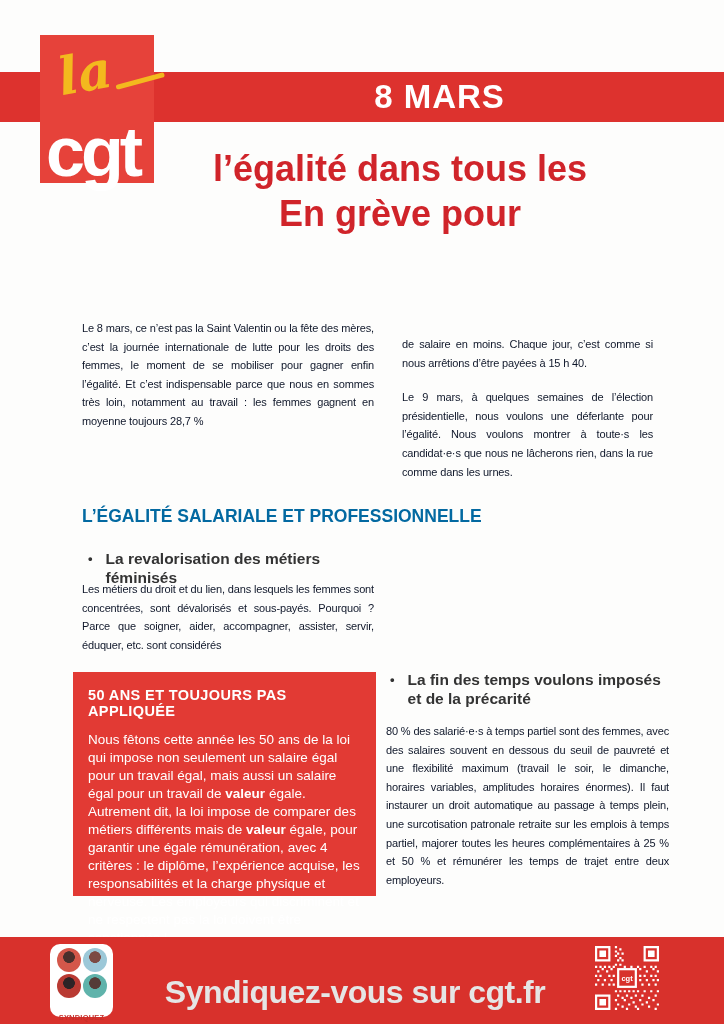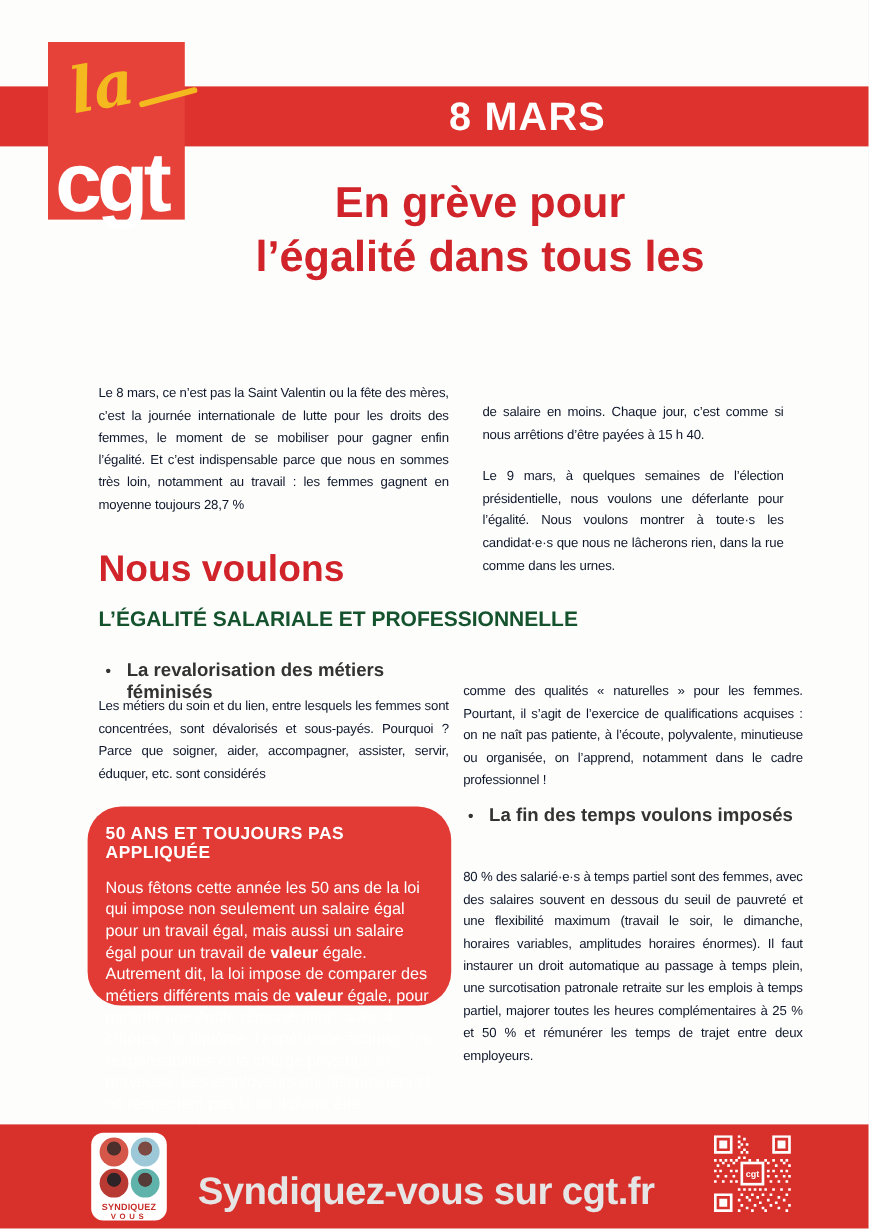--- a/index.html
+++ b/index.html
@@ -27,46 +27,46 @@
   
   .body-text{font-size:11px;line-height:18.6px;color:#0f172a;text-align:justify;
         letter-spacing:-0.15px;}
   .col-l{position:absolute;left:82px;width:292px;}
   .col-r{position:absolute;left:386px;width:283px;}
   .intro-l{top:319px;}
   .intro-r{top:319px;}
   .intro-r p{margin:16px;}
 
   .h1{position:absolute;left:82px;top:456px;font-size:31px;font-weight:bold;color:#d0242a;}
-  .h2{position:absolute;left:82px;top:506px;font-size:17.5px;font-weight:bold;color:#14532d;}
+  .h2{position:absolute;left:82px;top:506px;font-size:17.5px;font-weight:bold;color:#0369a1;}
 
   .bullet-head{display:flex;gap:13px;font-size:15.5px;font-weight:bold;color:#333;
         line-height:19px;}
   .bullet-head .marker{font-size:13px;line-height:19px;}
   .b1-head{position:absolute;left:88px;top:549px;width:286px;}
   .b1-left{top:580px;}
   .b1-right{top:567px;}
 
   
-  .law-box{position:absolute;left:73px;top:672px;width:303px;height:166px;
-        background:#e23a34;color:#fff;box-sizing:border-box;padding:15px 15px 12px 15px;border-radius:28px;}
+  .law-box{position:absolute;left:73px;top:672px;width:303px;height:224px;
+        background:#e23a34;color:#fff;box-sizing:border-box;padding:15px 15px 12px 15px;}
   .law-box .lb-head{font-size:14.5px;font-weight:bold;letter-spacing:0.4px;margin:0 0 12px 0;}
   .law-box .lb-body{font-size:13.5px;line-height:18px;margin:0;text-align:left;}
 
   .b2-head{position:absolute;left:390px;top:670px;width:280px;}
   .b2-body{top:722px;}
 
   
   .footer{position:absolute;left:0;top:937px;width:724px;height:87px;background:#d8312c;}
   .footer-label{position:absolute;left:140px;top:0;width:430px;height:110px;
         display:flex;align-items:center;justify-content:center;color:#e5e5e5;
         font-weight:bold;font-size:32px;letter-spacing:-0.5px;}
-  .badge{position:absolute;left:76px;top:7px;width:63px;height:73px;background:#fff;
+  .badge{position:absolute;left:50px;top:7px;width:63px;height:73px;background:#fff;
         border-radius:10px;display:flex;flex-direction:column;align-items:center;
-        padding-top:4px;box-sizing:border-box;}
+        padding-top:4px;box-sizing:border-box;gap:12px;}
   .badge-grid{display:grid;grid-template-columns:24px 24px;grid-gap:2px;}
   .badge-grid span{width:24px;height:24px;border-radius:50%;display:block;}
   .av1{background:radial-gradient(circle at 50% 38%,#4a2f2c 0 29%,#d4574a 32%);}
   .av2{background:radial-gradient(circle at 50% 38%,#7c4a43 0 29%,#9cc8d8 32%);}
   .av3{background:radial-gradient(circle at 50% 38%,#2e2326 0 29%,#b93a33 32%);}
   .av4{background:radial-gradient(circle at 50% 38%,#553c38 0 29%,#5fb3ab 32%);}
   .badge-t1{color:#c62f2a;font-weight:bold;font-size:7.5px;margin-top:3px;letter-spacing:0.2px;}
   .badge-t2{color:#c62f2a;font-weight:bold;font-size:6.5px;letter-spacing:3px;margin-top:1px;}
   .qr{position:absolute;left:594px;top:9px;width:66px;height:64px;}
 </style>
@@ -78,49 +78,48 @@
   <div class="band">
     <div class="band-label">8 MARS</div>
   </div>
 
   <div class="logo">
     <span class="logo-la">la</span>
     <span class="logo-cgt">cgt</span>
   </div>
 
   <div class="title">
+    <div>l’égalité dans tous les</div>
     <div>En grève pour</div>
-    <div>l’égalité dans tous les</div>
   </div>
 
   <div class="col-l intro-l body-text">Le 8 mars, ce n’est pas la Saint Valentin ou la fête des mères, c’est la journée internationale de lutte pour les droits des femmes, le moment de se mobiliser pour gagner enfin l’égalité. Et c’est indispensable parce que nous en sommes très loin, notamment au travail : les femmes gagnent en moyenne toujours 28,7 %</div>
   <div class="col-r intro-r body-text">
     <p>de salaire en moins. Chaque jour, c’est comme si nous arrêtions d’être payées à 15 h 40.</p>
     <p>Le 9 mars, à quelques semaines de l’élection présidentielle, nous voulons une déferlante pour l’égalité. Nous voulons montrer à toute·s les candidat·e·s que nous ne lâcherons rien, dans la rue comme dans les urnes.</p>
   </div>
 
-  <div class="h1">Nous voulons</div>
   <div class="h2">L’ÉGALITÉ SALARIALE ET PROFESSIONNELLE</div>
 
   <div class="bullet-head b1-head">
     <span class="marker">•</span>
     <span>La revalorisation des métiers féminisés</span>
   </div>
-  <div class="col-l b1-left body-text">Les métiers du soin et du lien, entre lesquels les femmes sont concentrées, sont dévalorisés et sous-payés. Pourquoi ? Parce que soigner, aider, accompagner, assister, servir, éduquer, etc. sont considérés</div>
-  <div class="col-r b1-right body-text">comme des qualités « naturelles » pour les femmes. Pourtant, il s’agit de l’exercice de qualifications acquises : on ne naît pas patiente, à l’écoute, polyvalente, minutieuse ou organisée, on l’apprend, notamment dans le cadre professionnel !</div>
+  <div class="col-l b1-left body-text">Les métiers du droit et du lien, dans lesquels les femmes sont concentrées, sont dévalorisés et sous-payés. Pourquoi ? Parce que soigner, aider, accompagner, assister, servir, éduquer, etc. sont considérés</div>
 
   <div class="law-box">
     <p class="lb-head">50 ANS ET TOUJOURS PAS APPLIQUÉE</p>
     <p class="lb-body"><span>Nous fêtons cette année les 50 ans de la loi qui impose non seulement un salaire égal pour un travail égal, mais aussi un salaire égal pour un travail de </span><b>valeur</b><span> égale. Autrement dit, la loi impose de comparer des métiers différents mais de </span><b>valeur</b><span> égale, pour garantir une égale rémunération, avec 4 critères : le diplôme, l’expérience acquise, les responsabilités et la charge physique et nerveuse. Les employeurs qui discriminent et ne respectent pas la loi doivent être sanctionnés !</span></p>
   </div>
 
   <div class="bullet-head b2-head">
     <span class="marker">•</span>
     <span>
       <div>La fin des temps voulons imposés</div>
+      <div>et de la précarité</div>
     </span>
   </div>
   <div class="col-r b2-body body-text">80 % des salarié·e·s à temps partiel sont des femmes, avec des salaires souvent en dessous du seuil de pauvreté et une flexibilité maximum (travail le soir, le dimanche, horaires variables, amplitudes horaires énormes). Il faut instaurer un droit automatique au passage à temps plein, une surcotisation patronale retraite sur les emplois à temps partiel, majorer toutes les heures complémentaires à 25 % et 50 % et rémunérer les temps de trajet entre deux employeurs.</div>
 
   <div class="footer">
     <div class="badge">
       <div class="badge-grid">
         <span class="av1"></span>
         <span class="av2"></span>
         <span class="av3"></span>

